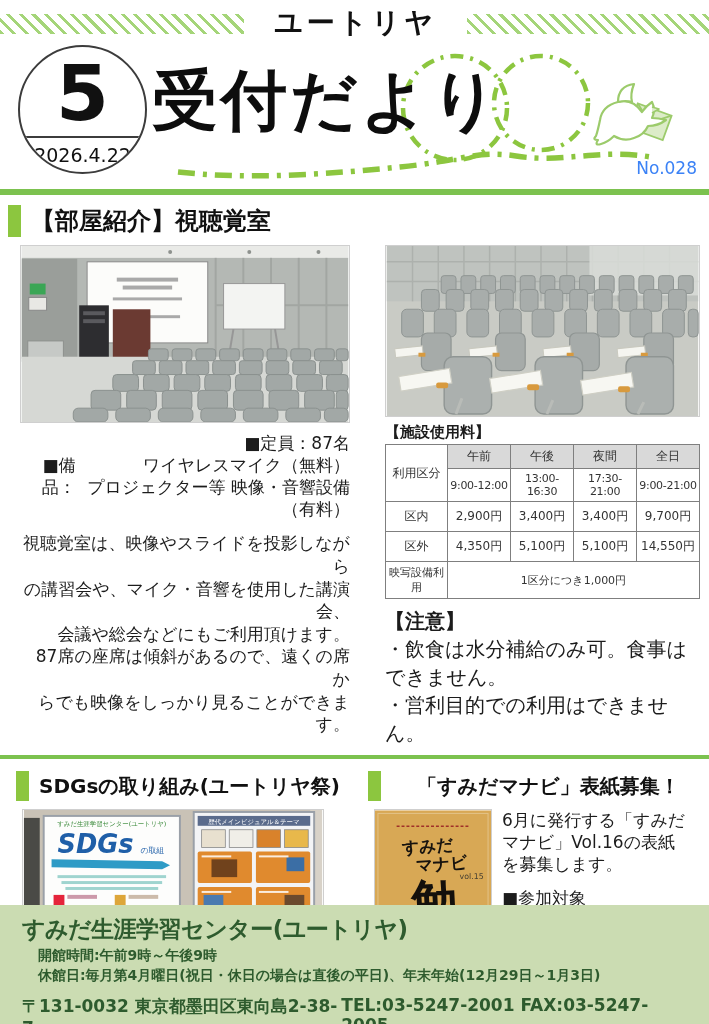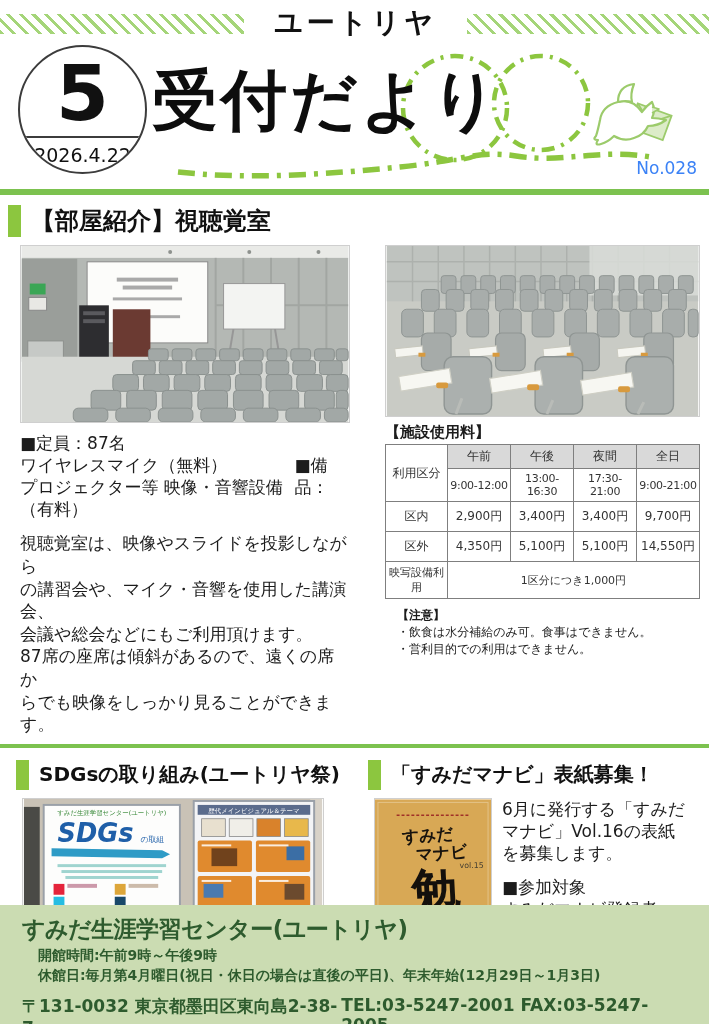--- a/index.html
+++ b/index.html
@@ -30,37 +30,37 @@
   .dove { position:absolute; left:588px; top:80px; z-index:1; }
   .issue-no { position:absolute; right:12px; top:158px; font-size:17px; color:#3b82f6; z-index:2; }
   .header-rule { position:absolute; left:0; right:0; bottom:0; height:3px;
     background:#ffffff; border-top:4px solid #7cc24f; border-bottom:2px solid #7cc24f; }
   
   .sec-title-row { display:flex; align-items:center; margin:10px 0 8px 8px; }
   .green-bar { width:13px; height:32px; background:#8cc63f; margin-right:10px; flex:none; }
   .sec-title { font-size:24px; font-weight:bold; color:#111; }
   .sec-title.small { font-size:20px; }
   .room-grid { display:flex; padding-left:20px; padding-right:9px; gap:35px; }
-  .room-left { width:330px; flex:none; }
+  .room-left { width:330px; flex:none;text-align:right; }
   .room-right { width:315px; flex:none; }
   .photo-frame { border:1px solid #cfcfcf; display:block; }
   .specs { margin-top:9px; font-size:17px; line-height:1.3; }
   .specs .equip-row { display:flex; }
   .room-desc { margin-top:12px; font-size:17px; line-height:1.33; }
   .preline { white-space:pre-line; }
   .fee-title { margin-top:6px; font-size:15px; font-weight:bold; }
   table.fee { border-collapse:collapse; width:100%; margin-top:2px; font-size:12px; color:#333;
     table-layout:fixed; }
   table.fee td { border:1px solid #7f7f7f; text-align:center; padding:3px 0; }
   table.fee td.hdr { background:#d9d9d9; }
   table.fee col.c0 { width:62px; }
   table.fee .time { font-size:11px; letter-spacing:-0.3px; }
   table.fee .price { padding:6px 0; }
   table.fee .small { font-size:11px; }
-  .notes { margin-top:8px; font-size:12px; line-height:1.4;margin-left:12px; }
+  .notes { margin-top:8px; font-size:20px; line-height:1.4; }
   .notes-title { font-weight:bold; }
   .divider { height:4px; background:#7cc24f; margin-top:8px; }
   .two-col { display:flex; padding-left:8px; padding-right:9px; gap:12px; margin-top:2px; }
   .col-sdgs { width:348px; flex:none; }
   .col-manabi { width:332px; flex:none; }
   .sdgs-photo { margin-left:14px; }
   .sdgs-desc { margin:10px 0 0 14px; font-size:17px; line-height:1.32; }
   .manabi-row { display:flex; gap:10px; margin-left:6px; }
   .manabi-text { font-size:17px; line-height:1.3; }
   .manabi-text .blk { margin-top:12px; }
@@ -205,25 +205,25 @@
                 <rect x="224" y="164" width="35" height="14" rx="5"></rect>
                 <rect x="267" y="164" width="35" height="14" rx="5"></rect>
                 <rect x="306" y="164" width="24" height="14" rx="5"></rect>
             </g>
           </g>
         </svg>
 
         <div class="specs">
           <div>■定員：87名</div>
           <div class="equip-row">
+            <span>■備品：</span>
             <span>
               <span>ワイヤレスマイク（無料）</span><br>
               <span>プロジェクター等 映像・音響設備（有料）</span>
             </span>
-            <span>■備品：</span>
           </div>
         </div>
 
         <div class="room-desc preline">視聴覚室は、映像やスライドを投影しながら
 の講習会や、マイク・音響を使用した講演会、
 会議や総会などにもご利用頂けます。
 87席の座席は傾斜があるので、遠くの席か
 らでも映像をしっかり見ることができます。</div>
       </div>
 
@@ -476,21 +476,21 @@
           <circle cx="104" cy="134" r="4" fill="#f2b23a"></circle>
         </g>
       </svg>
 
       <div class="sdgs-desc preline">ユートリヤではSDGsに関する取り組みを
 発信しています。今回のテーマは「ユート
 リヤ祭」。B棟1階に掲示しています！</div>
     </div>
 
     <div class="col-manabi">
-      <div class="sec-title-row" style="margin-left:0;">
+      <div class="sec-title-row" style="margin-left:0;gap:26px;">
         <div class="green-bar" style="height:30px;"></div>
         <div class="sec-title small">「すみだマナビ」表紙募集！</div>
       </div>
 
       <div class="manabi-row">
         <svg class="photo-frame" width="118" height="172" viewBox="0 0 118 172">
           <rect width="118" height="172" fill="#d8a855"></rect>
           <rect x="3" y="3" width="112" height="166" fill="none" stroke="#e4c389" stroke-width="1"></rect>
           <line x1="22" y1="16" x2="96" y2="16" stroke="#a03028" stroke-width="1.6" stroke-dasharray="3 2"></line>
           <text x="28" y="44" font-size="17" font-weight="bold" fill="#17130e" transform="rotate(-4 28 44)">すみだ</text>

